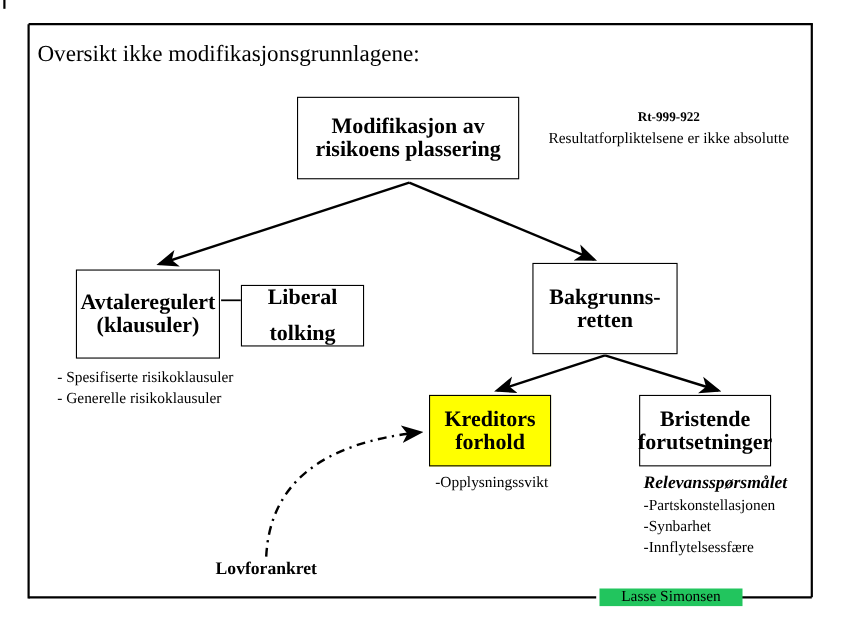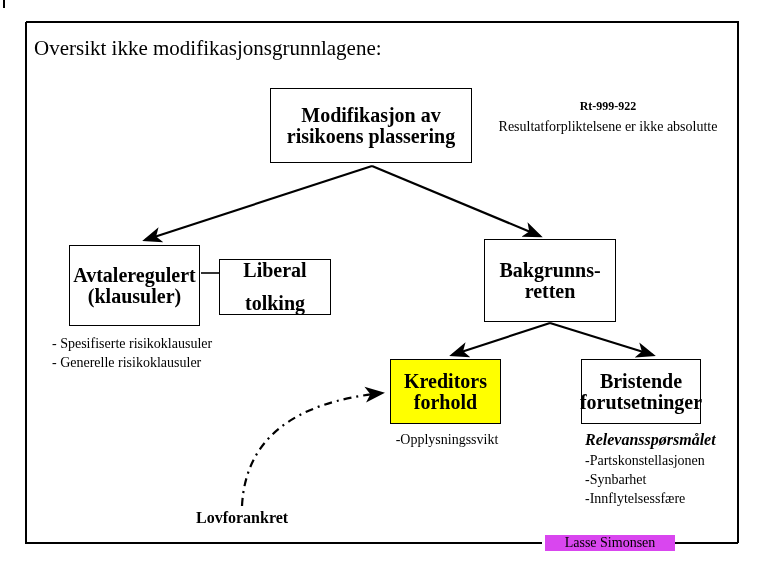--- a/index.html
+++ b/index.html
@@ -32,21 +32,21 @@
   }
   .rt-title{font-weight:bold;font-size:12px;line-height:21px;}
   .rt-sub{font-size:14px;line-height:19px;}
 
   .small-list{font-size:14px;line-height:19px;}
   .klausul-list{left:52px;top:334px;}
   .kreditor-list{left:373px;top:430px;width:148px;text-align:center;}
   .relevans-block{left:585px;top:429px;}
   .relevans-title{font-weight:bold;font-size:16px;line-height:22px;font-style:italic;}
   .lovforankret{left:196px;top:509px;font-weight:bold;font-size:16px;text-align:right;}
-  .author{left:545px;top:535px;width:130px;text-align:center;font-size:14px;background:#d946ef;}
+  .author{left:545px;top:535px;width:130px;text-align:center;font-size:14px;background:#22c55e;}
 </style>
 </head>
 <body>
 
 <svg id="wires" width="765" height="570" viewBox="0 0 765 570">
   <defs>
     <marker id="arr" viewBox="0 0 10 8" refX="8.5" refY="4" markerWidth="9" markerHeight="8" orient="auto-start-reverse">
       <path d="M0,0 L10,4 L0,8 L2.6,4 Z" fill="#000"></path>
     </marker>
   </defs>

